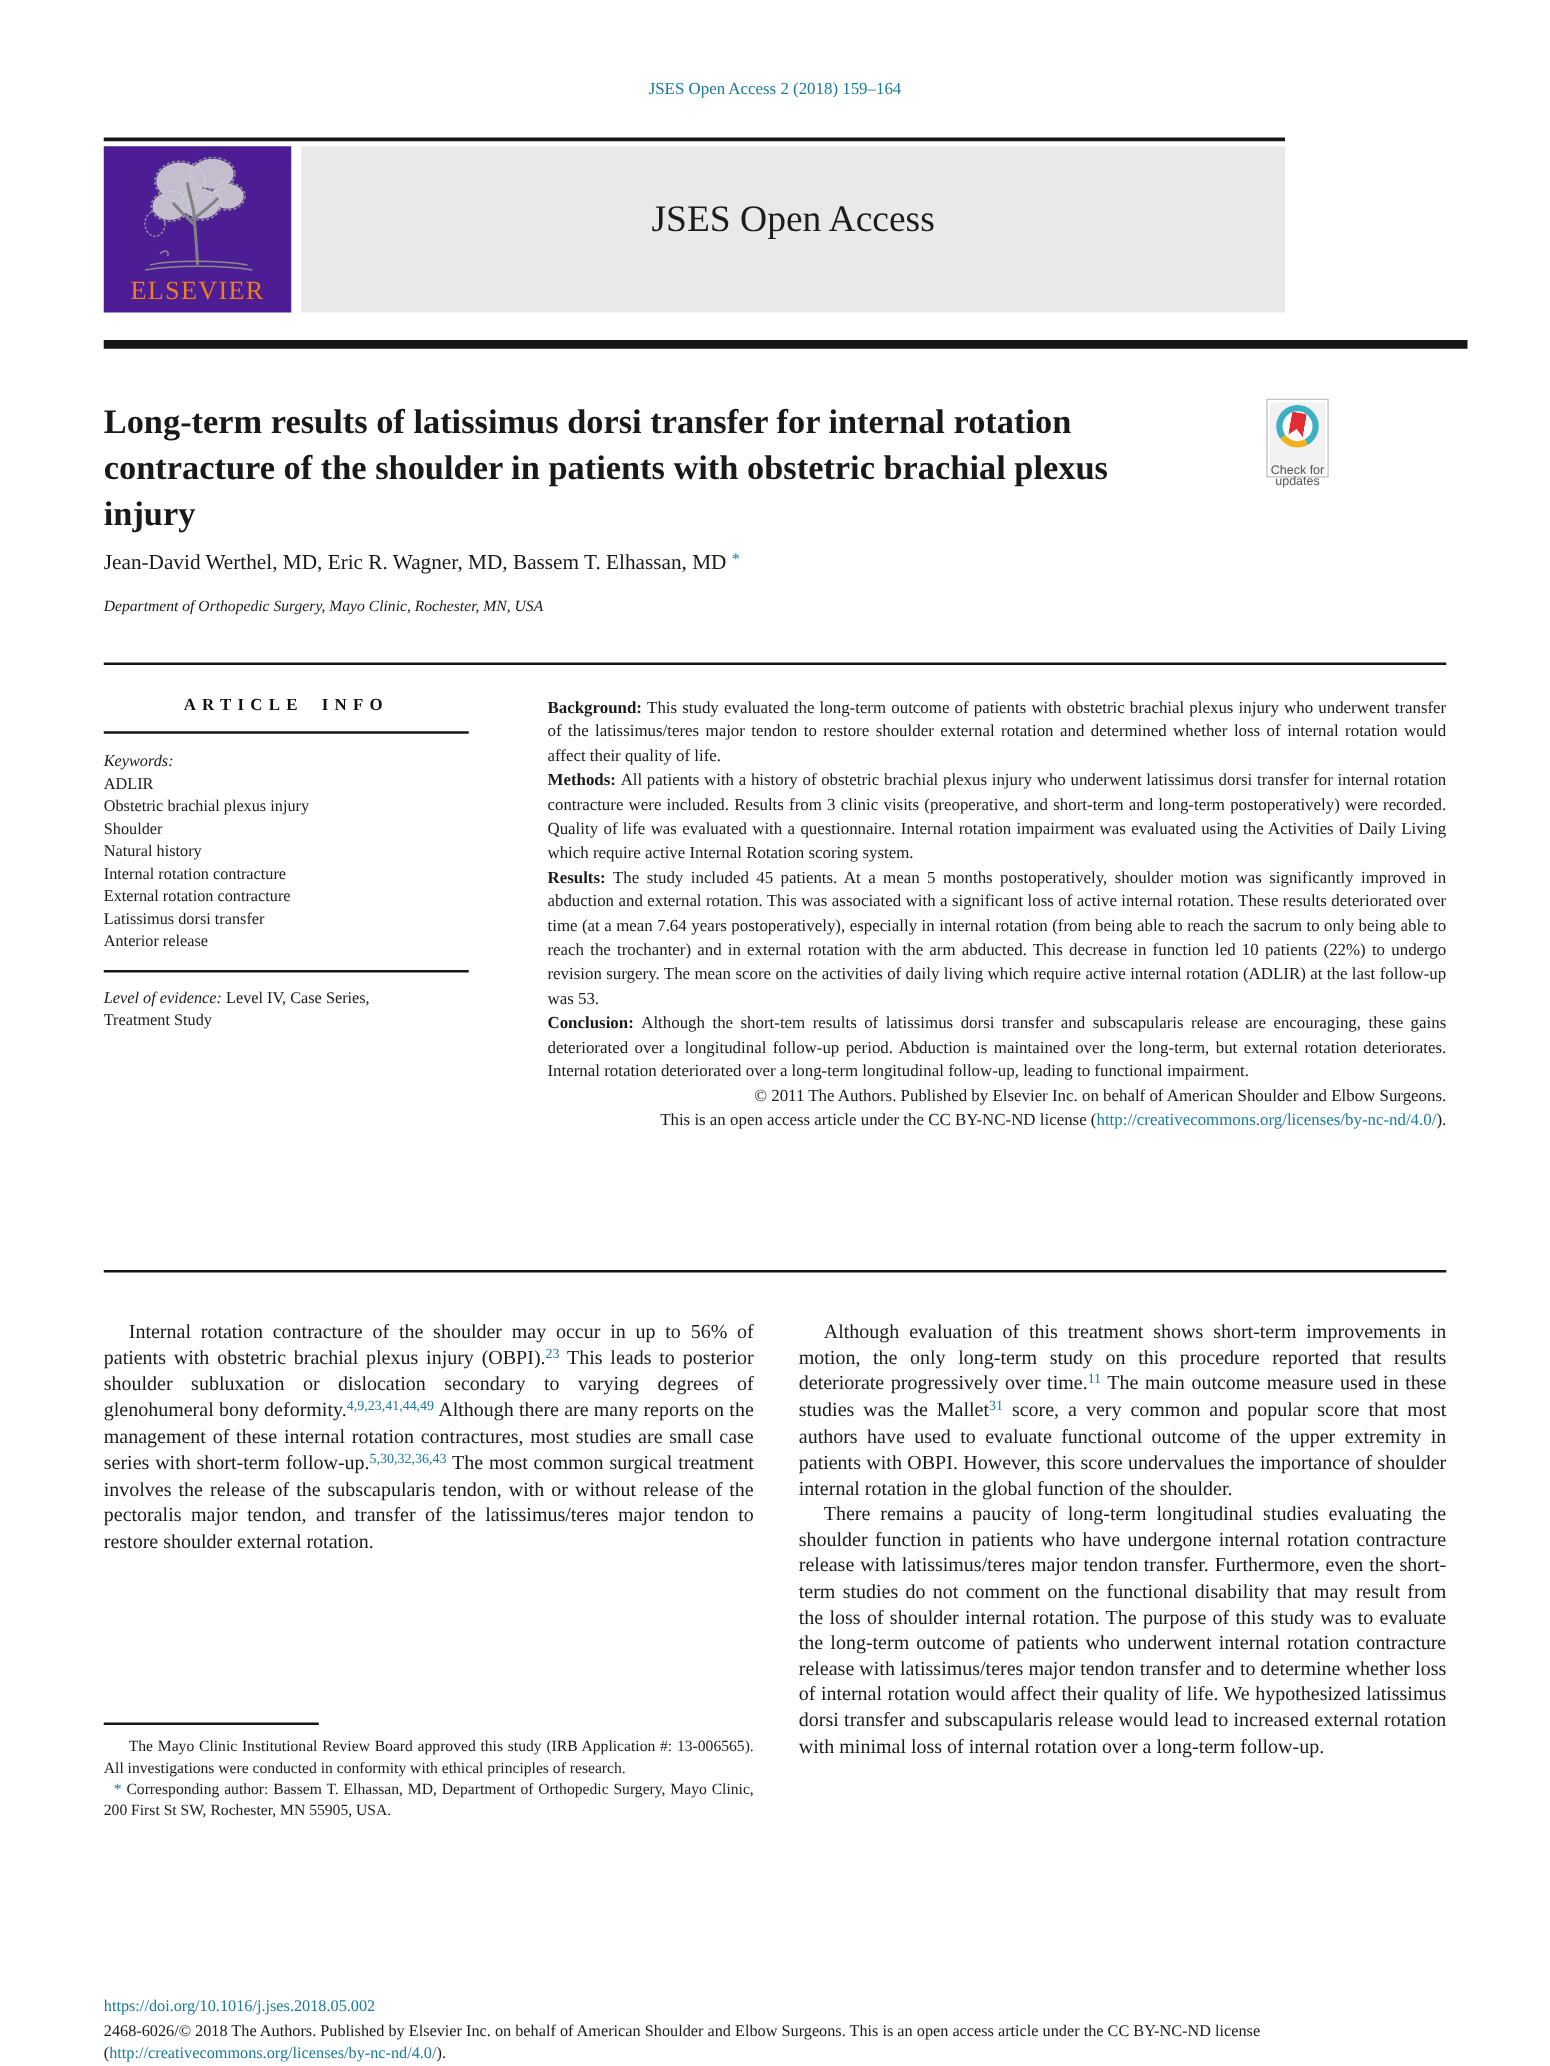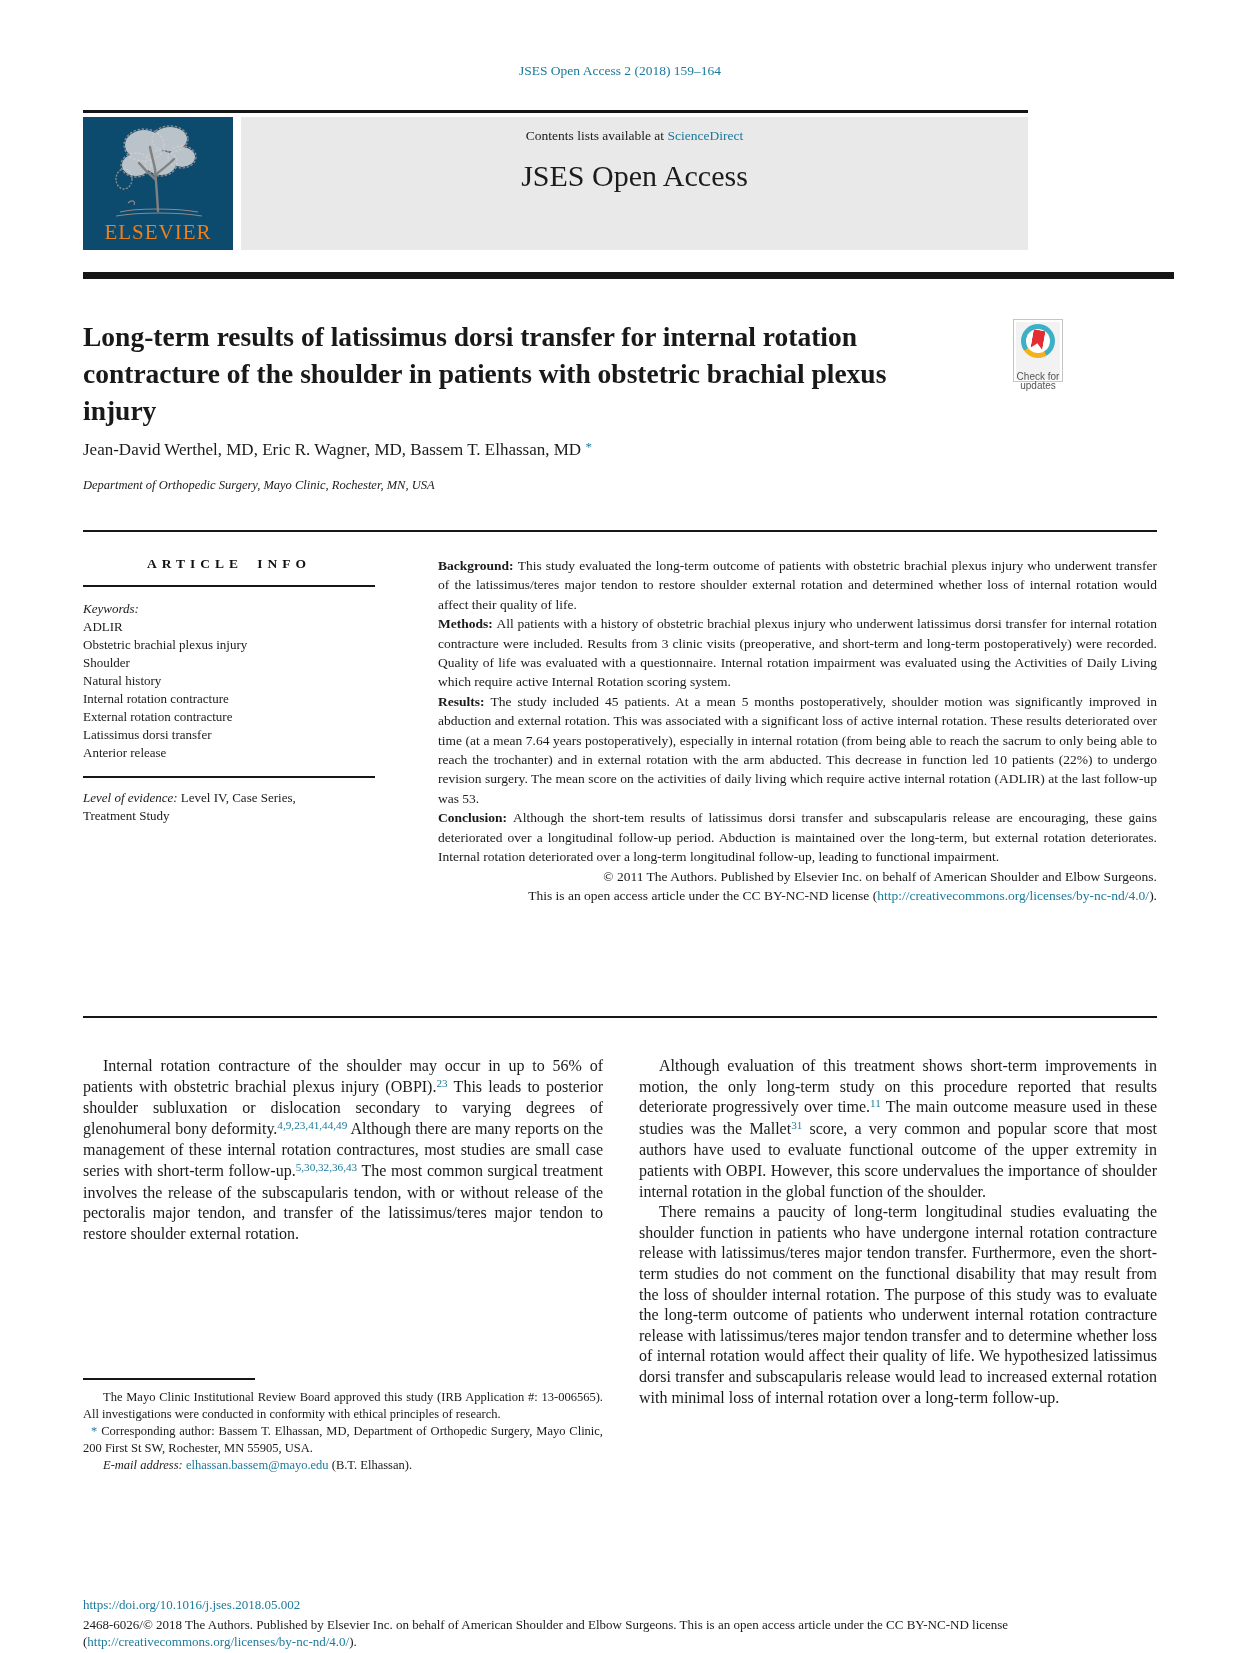--- a/index.html
+++ b/index.html
@@ -17,21 +17,21 @@
 
   .journal-ref { position:absolute; top:63px; left:0; width:100%; text-align:center;
     font-size:13.5px; color:var(--link,#1b7a9b); }
 
   .rule { background:var(--rule,#161616); position:absolute; }
   .rule-top   { left:83px; top:110px; width:945px;  height:3px; }
   .rule-thick { left:83px; top:272px; width:1091px; height:7px; }
   .rule-mid   { left:83px; top:530px; width:1074px; height:2px; }
   .divider    { left:83px; top:1016px; width:1074px; height:2px; }
 
-  .logo-box { position:absolute; left:83px; top:117px; width:150px; height:133px; background:#0c4a6e; text-align:center; }
+  .logo-box { position:absolute; left:83px; top:117px; width:150px; height:133px; background:#4c1d95; text-align:center; }
   .logo-box svg { display:block; margin:2px auto 0; }
   .elsevier-word { font-family:"Liberation Serif", serif; font-size:21px; letter-spacing:1px;
     color:var(--elsevier-orange,#ef7f1a); margin-top:1px; }
 
   .banner { position:absolute; left:241px; top:117px; width:787px; height:133px; background:var(--banner-bg,#e9e9e9); text-align:center; }
   .contents-line { position:absolute; top:11px; width:100%; font-size:13.5px; }
   .banner-title  { position:absolute; top:42px; width:100%; font-size:30px; color:#1c1c1c; }
   .homepage-line { position:absolute; bottom:13px; width:100%; font-size:13.5px; letter-spacing:1.6px; color:#333; }
 
   .title { position:absolute; left:83px; top:318px; width:880px; font-size:27.5px; line-height:37px;
@@ -110,23 +110,20 @@
       <g stroke="#8a8a8a" stroke-width="1.2" fill="none">
         <path d="M14 93 C30 89 70 89 92 93"></path>
         <path d="M10 97 C34 93 72 93 96 97"></path>
         <path d="M22 84 C26 80 30 82 28 86"></path>
       </g>
     </svg>
     <div class="elsevier-word">ELSEVIER</div>
   </div>
 
   <div class="banner">
-    <div class="contents-line">
-      <span>Contents lists available at </span><a class="lnk">ScienceDirect</a>
-    </div>
     <div class="banner-title">JSES Open Access</div>
   </div>
 
   <div class="rule rule-thick"></div>
 
   <h1 class="title">Long-term results of latissimus dorsi transfer for internal rotation contracture of the shoulder in patients with obstetric brachial plexus injury</h1>
 
   <div class="check-badge">
     <div class="cm-circle">
       <div class="cm-pin"></div>
@@ -179,21 +176,20 @@
 
   <div class="col col-right">
     <p class="body-p"><span>Although evaluation of this treatment shows short-term improvements in motion, the only long-term study on this procedure reported that results deteriorate progressively over time.</span><span class="sup">11</span><span> The main outcome measure used in these studies was the Mallet</span><span class="sup">31</span><span> score, a very common and popular score that most authors have used to evaluate functional outcome of the upper extremity in patients with OBPI. However, this score undervalues the importance of shoulder internal rotation in the global function of the shoulder.</span></p>
     <p class="body-p"><span>There remains a paucity of long-term longitudinal studies evaluating the shoulder function in patients who have undergone internal rotation contracture release with latissimus/teres major tendon transfer. Furthermore, even the short-term studies do not comment on the functional disability that may result from the loss of shoulder internal rotation. The purpose of this study was to evaluate the long-term outcome of patients who underwent internal rotation contracture release with latissimus/teres major tendon transfer and to determine whether loss of internal rotation would affect their quality of life. We hypothesized latissimus dorsi transfer and subscapularis release would lead to increased external rotation with minimal loss of internal rotation over a long-term follow-up.</span></p>
   </div>
 
   <div class="footnote">
     <div class="fn-rule"></div>
     <p class="fn-indent">The Mayo Clinic Institutional Review Board approved this study (IRB Application #: 13-006565). All investigations were conducted in conformity with ethical principles of research.</p>
     <p class="fn-star-indent"><span class="link">* </span><span>Corresponding author: Bassem T. Elhassan, MD, Department of Orthopedic Surgery, Mayo Clinic, 200 First St SW, Rochester, MN 55905, USA.</span></p>
-    <p class="fn-indent"><span class="i">E-mail address: </span><span class="link">elhassan.bassem@mayo.edu</span><span> (B.T. Elhassan).</span></p>
   </div>
 
   <div class="footer">
     <a class="lnk doi">https://doi.org/10.1016/j.jses.2018.05.002</a>
     <p><span>2468-6026/© 2018 The Authors. Published by Elsevier Inc. on behalf of American Shoulder and Elbow Surgeons. This is an open access article under the CC BY-NC-ND license (</span><span class="link">http://creativecommons.org/licenses/by-nc-nd/4.0/</span><span>).</span></p>
   </div>
 
 </div>
 
 </body></html>

